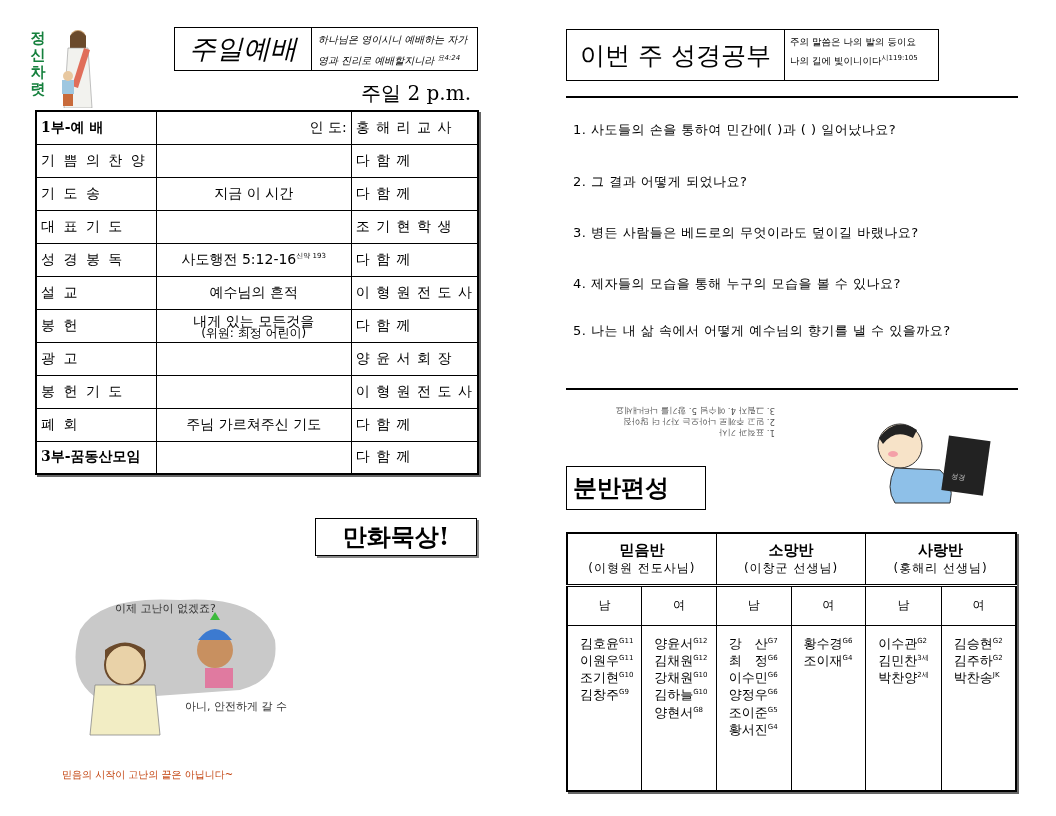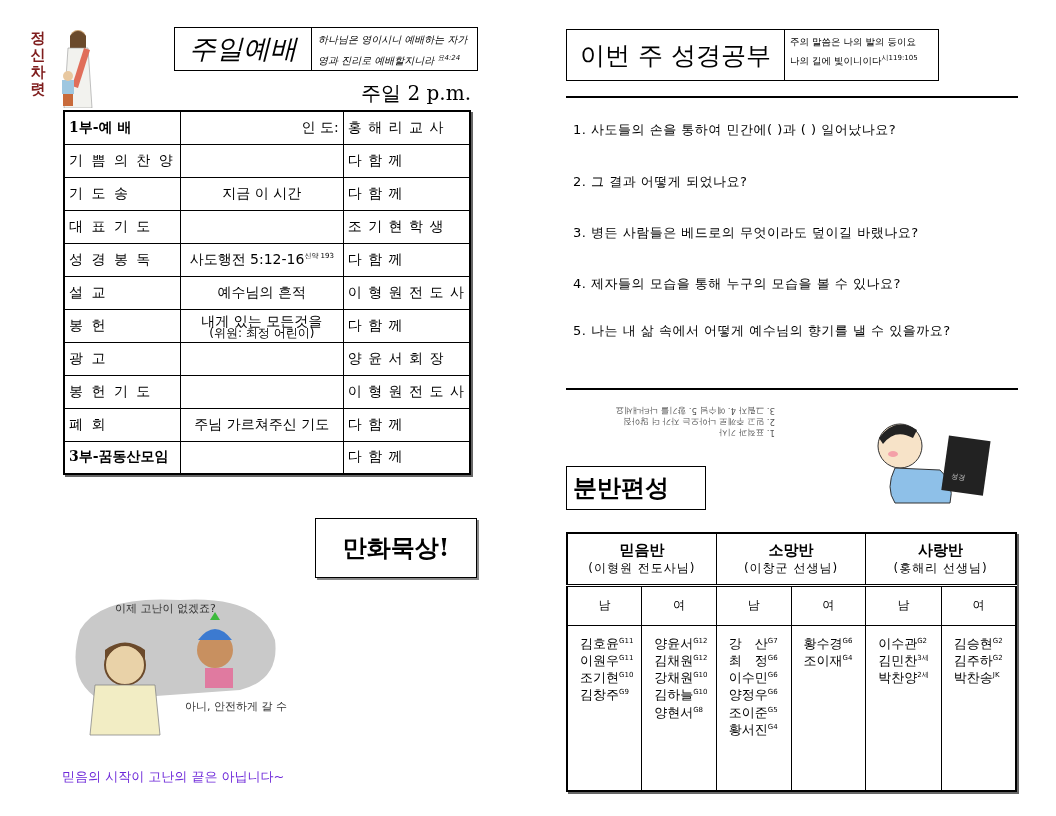--- a/index.html
+++ b/index.html
@@ -1,43 +1,43 @@
 <!DOCTYPE html>
 <html><head>
 <meta charset="utf-8">
 <style>
   * { box-sizing: border-box; margin: 0; padding: 0; }
   body { width: 1056px; height: 816px; background: #fff; position: relative; overflow: hidden;
          font-family: "DejaVu Sans", sans-serif; color: #000; }
   .abs { position: absolute; }
 
   
-  .vert-title { left: 30px; top: 30px; width: 16px; color: #7f1d1d; font-weight: bold; font-size: 15px; line-height: 17px; text-align: center; }
+  .vert-title { left: 30px; top: 30px; width: 16px; color: #15803d; font-weight: bold; font-size: 15px; line-height: 17px; text-align: center; }
   .jesus-fig { left: 48px; top: 28px; width: 60px; height: 80px; }
   .title-box { left: 174px; top: 27px; width: 304px; height: 44px; border: 1.5px solid #000; display: flex; font-style: italic; }
   .title-box .big { width: 137px; border-right: 1px solid #000; font-size: 27px; display: flex; align-items: center; justify-content: center; font-family: "DejaVu Serif", serif; }
   .title-box .verse { flex: 1; font-size: 10px; line-height: 18px; padding: 3px 6px; }
   .time-line { right: 585px; top: 80px; font-size: 20px; font-family: "DejaVu Serif", serif; }
 
   
-  .order { left: 35px; top: 110px; width: 408px; border-collapse: collapse; border: 2px solid #000; box-shadow: 2px 2px 0 #666; margin-left: 28px; }
+  .order { left: 35px; top: 110px; width: 444px; border-collapse: collapse; border: 2px solid #000; box-shadow: 2px 2px 0 #666; }
   .order td { border: 1px solid #000; height: 33px; font-size: 14px; padding: 0 4px; white-space: nowrap; }
   .order td.c1 { width: 121px; letter-spacing: 2px; }
   .order td.c2 { width: 202px; text-align: center; }
   .order td.c3 { width: 121px; letter-spacing: 1px; }
   .order td.bold { font-weight: bold; font-family: "DejaVu Serif", serif; letter-spacing: 0; }
   .sup { font-size: 7px; vertical-align: super; }
   .small { font-size: 12px; display: block; line-height: 10px; }
   .two-line { line-height: 14px; }
 
-  .manhwa-box { left: 315px; top: 518px; width: 162px; height: 60px; border: 1.5px solid #000; box-shadow: 2px 2px 0 #888;
+  .manhwa-box { left: 315px; top: 518px; width: 162px; height: 38px; border: 1.5px solid #000; box-shadow: 2px 2px 0 #888;
     font-size: 24px; font-weight: bold; display: flex; align-items: center; justify-content: center; font-family: "DejaVu Serif", serif; }
 
   .cartoon { left: 60px; top: 590px; width: 230px; height: 160px; }
-  .cartoon-caption { left: 62px; top: 768px; font-size: 13px; color: #6d28d9; }
+  .cartoon-caption { left: 62px; top: 768px; font-size: 10px; color: #c2410c; }
 
   
   .study-box { left: 566px; top: 29px; width: 373px; height: 52px; border: 1.5px solid #000; display: flex; }
   .study-box .big { width: 218px; border-right: 1px solid #000; font-size: 25px; display: flex; align-items: center; justify-content: center; font-family: "DejaVu Serif", serif; }
   .study-box .verse { flex: 1; font-size: 9.5px; line-height: 17px; padding: 3px 5px; }
   .hr { left: 566px; width: 452px; height: 1.5px; background: #000; }
   .q { left: 573px; font-size: 13px; letter-spacing: 0.5px; }
 
   .answers { left: 575px; top: 405px; width: 200px; font-size: 8.5px; line-height: 11px; color: #555; transform: rotate(180deg); text-align: left; }
   .kid { left: 855px; top: 408px; width: 150px; height: 105px; }

